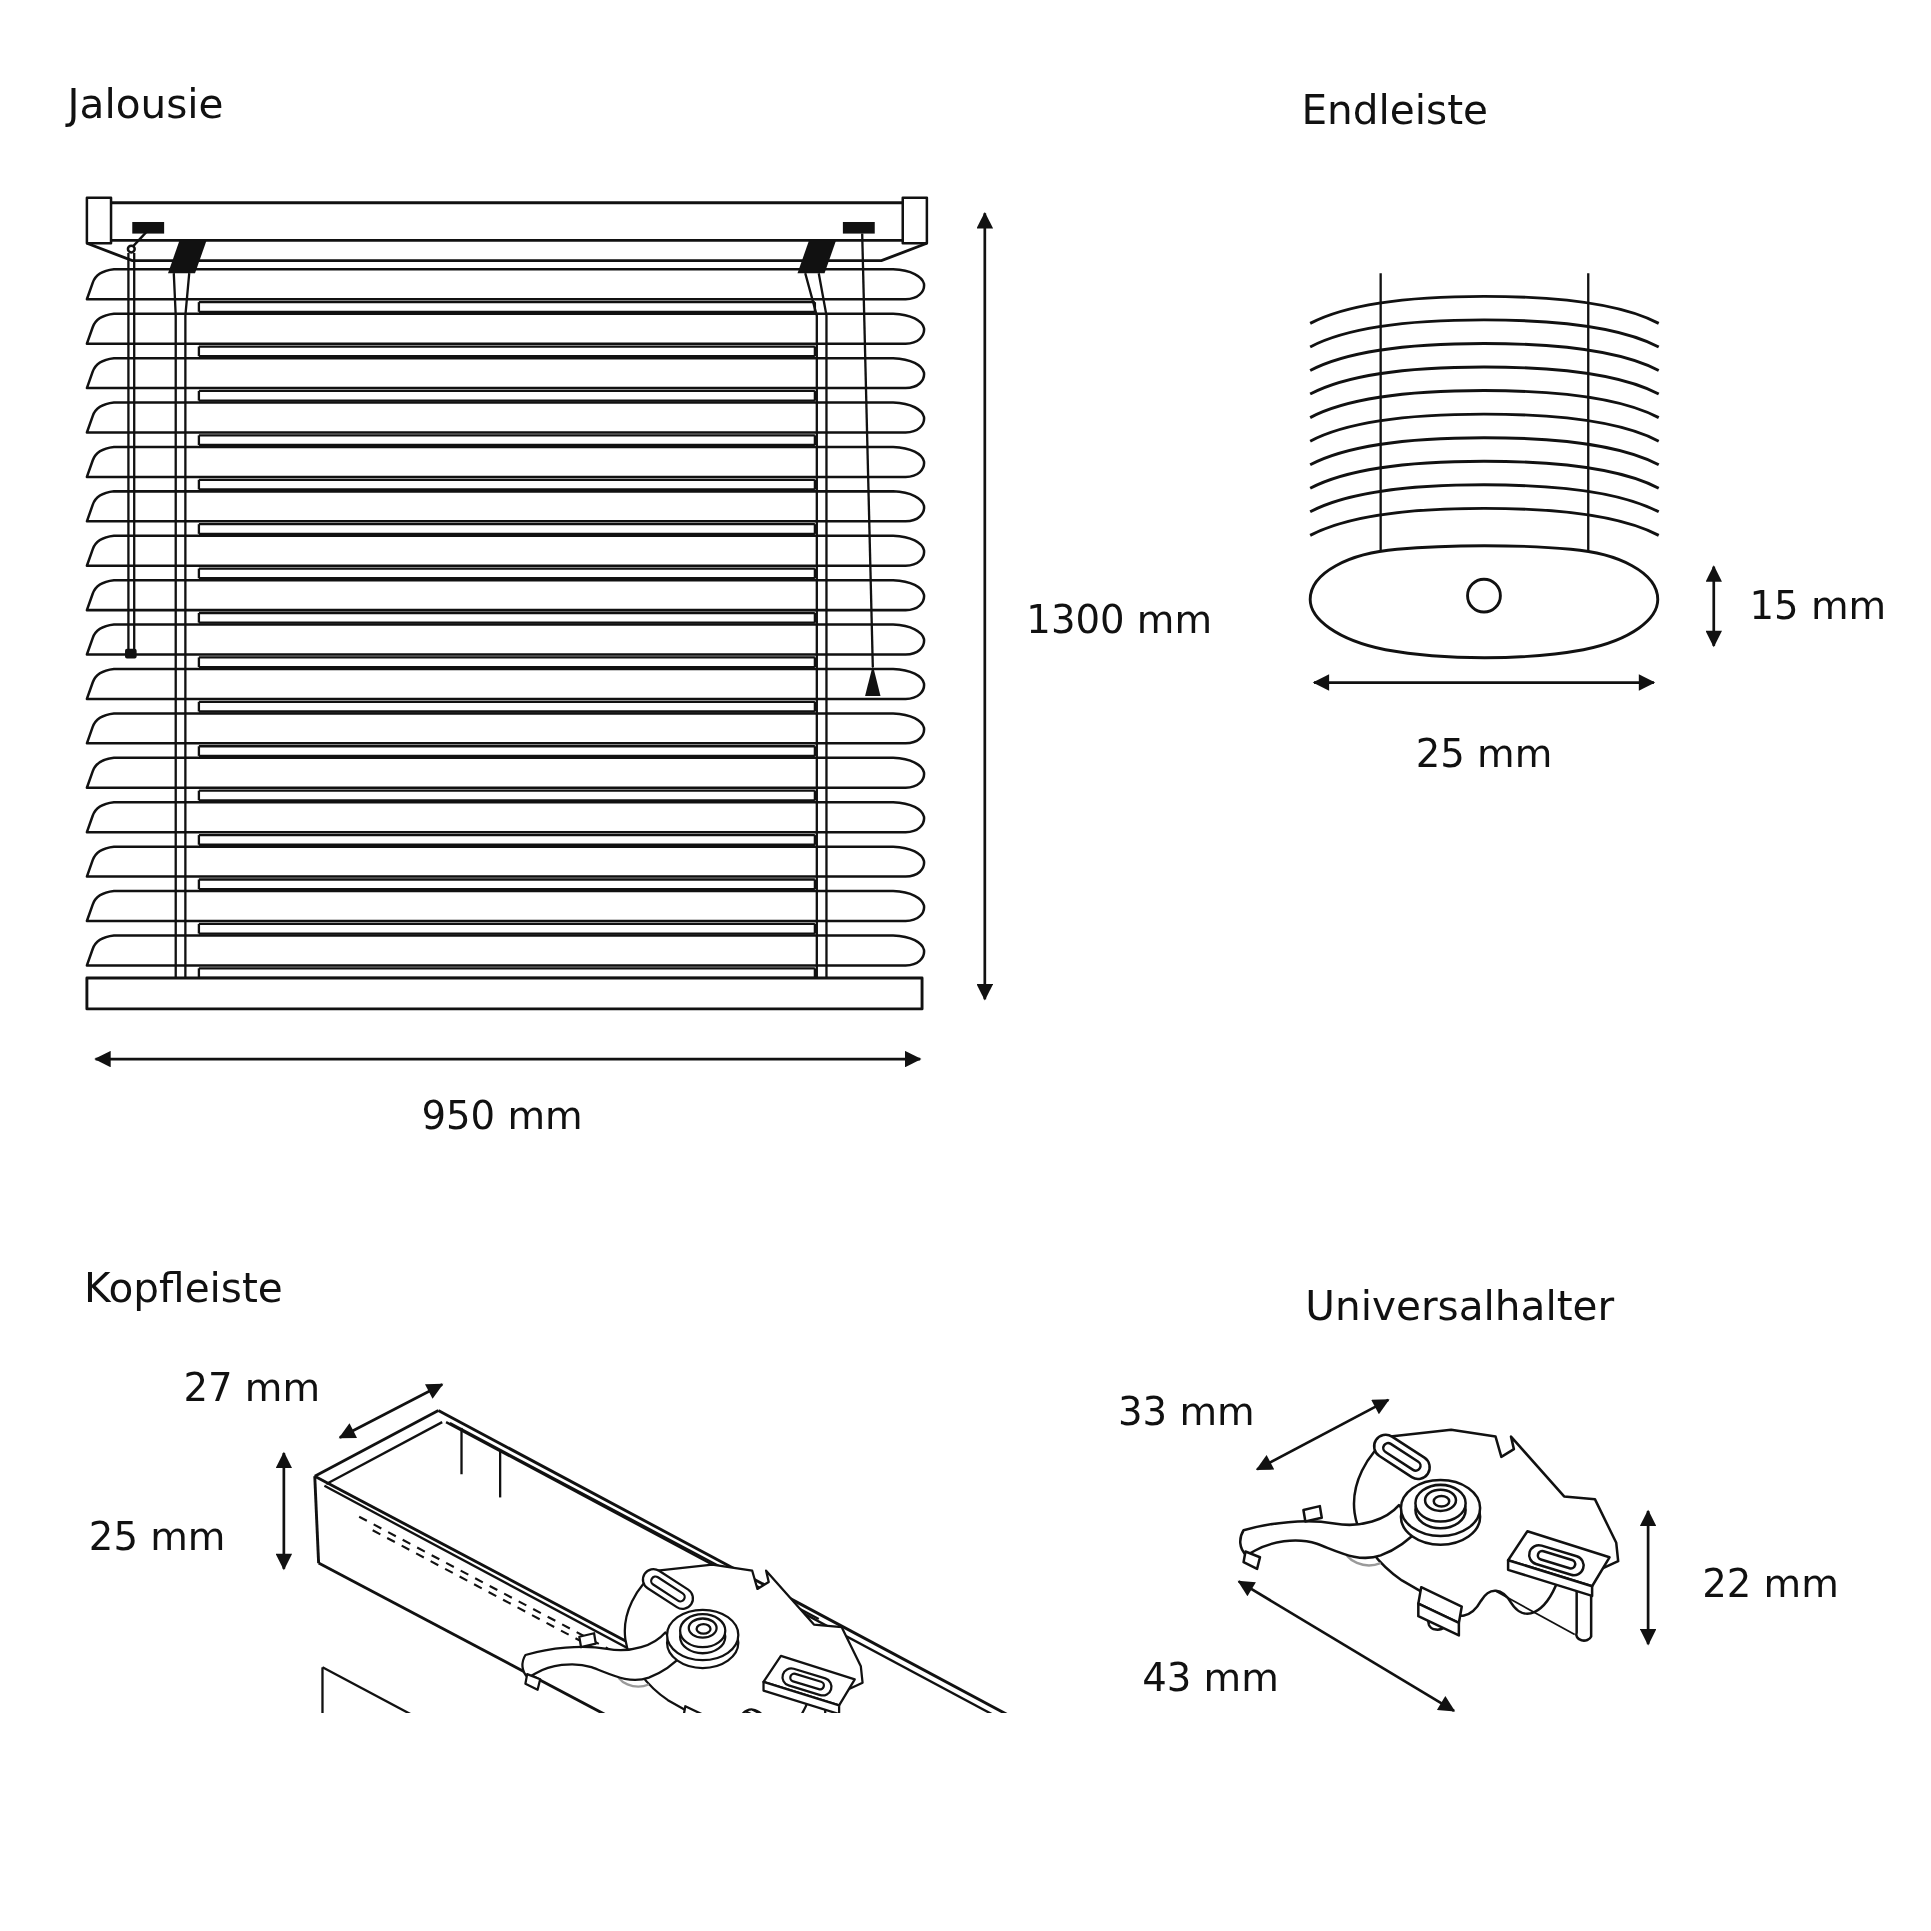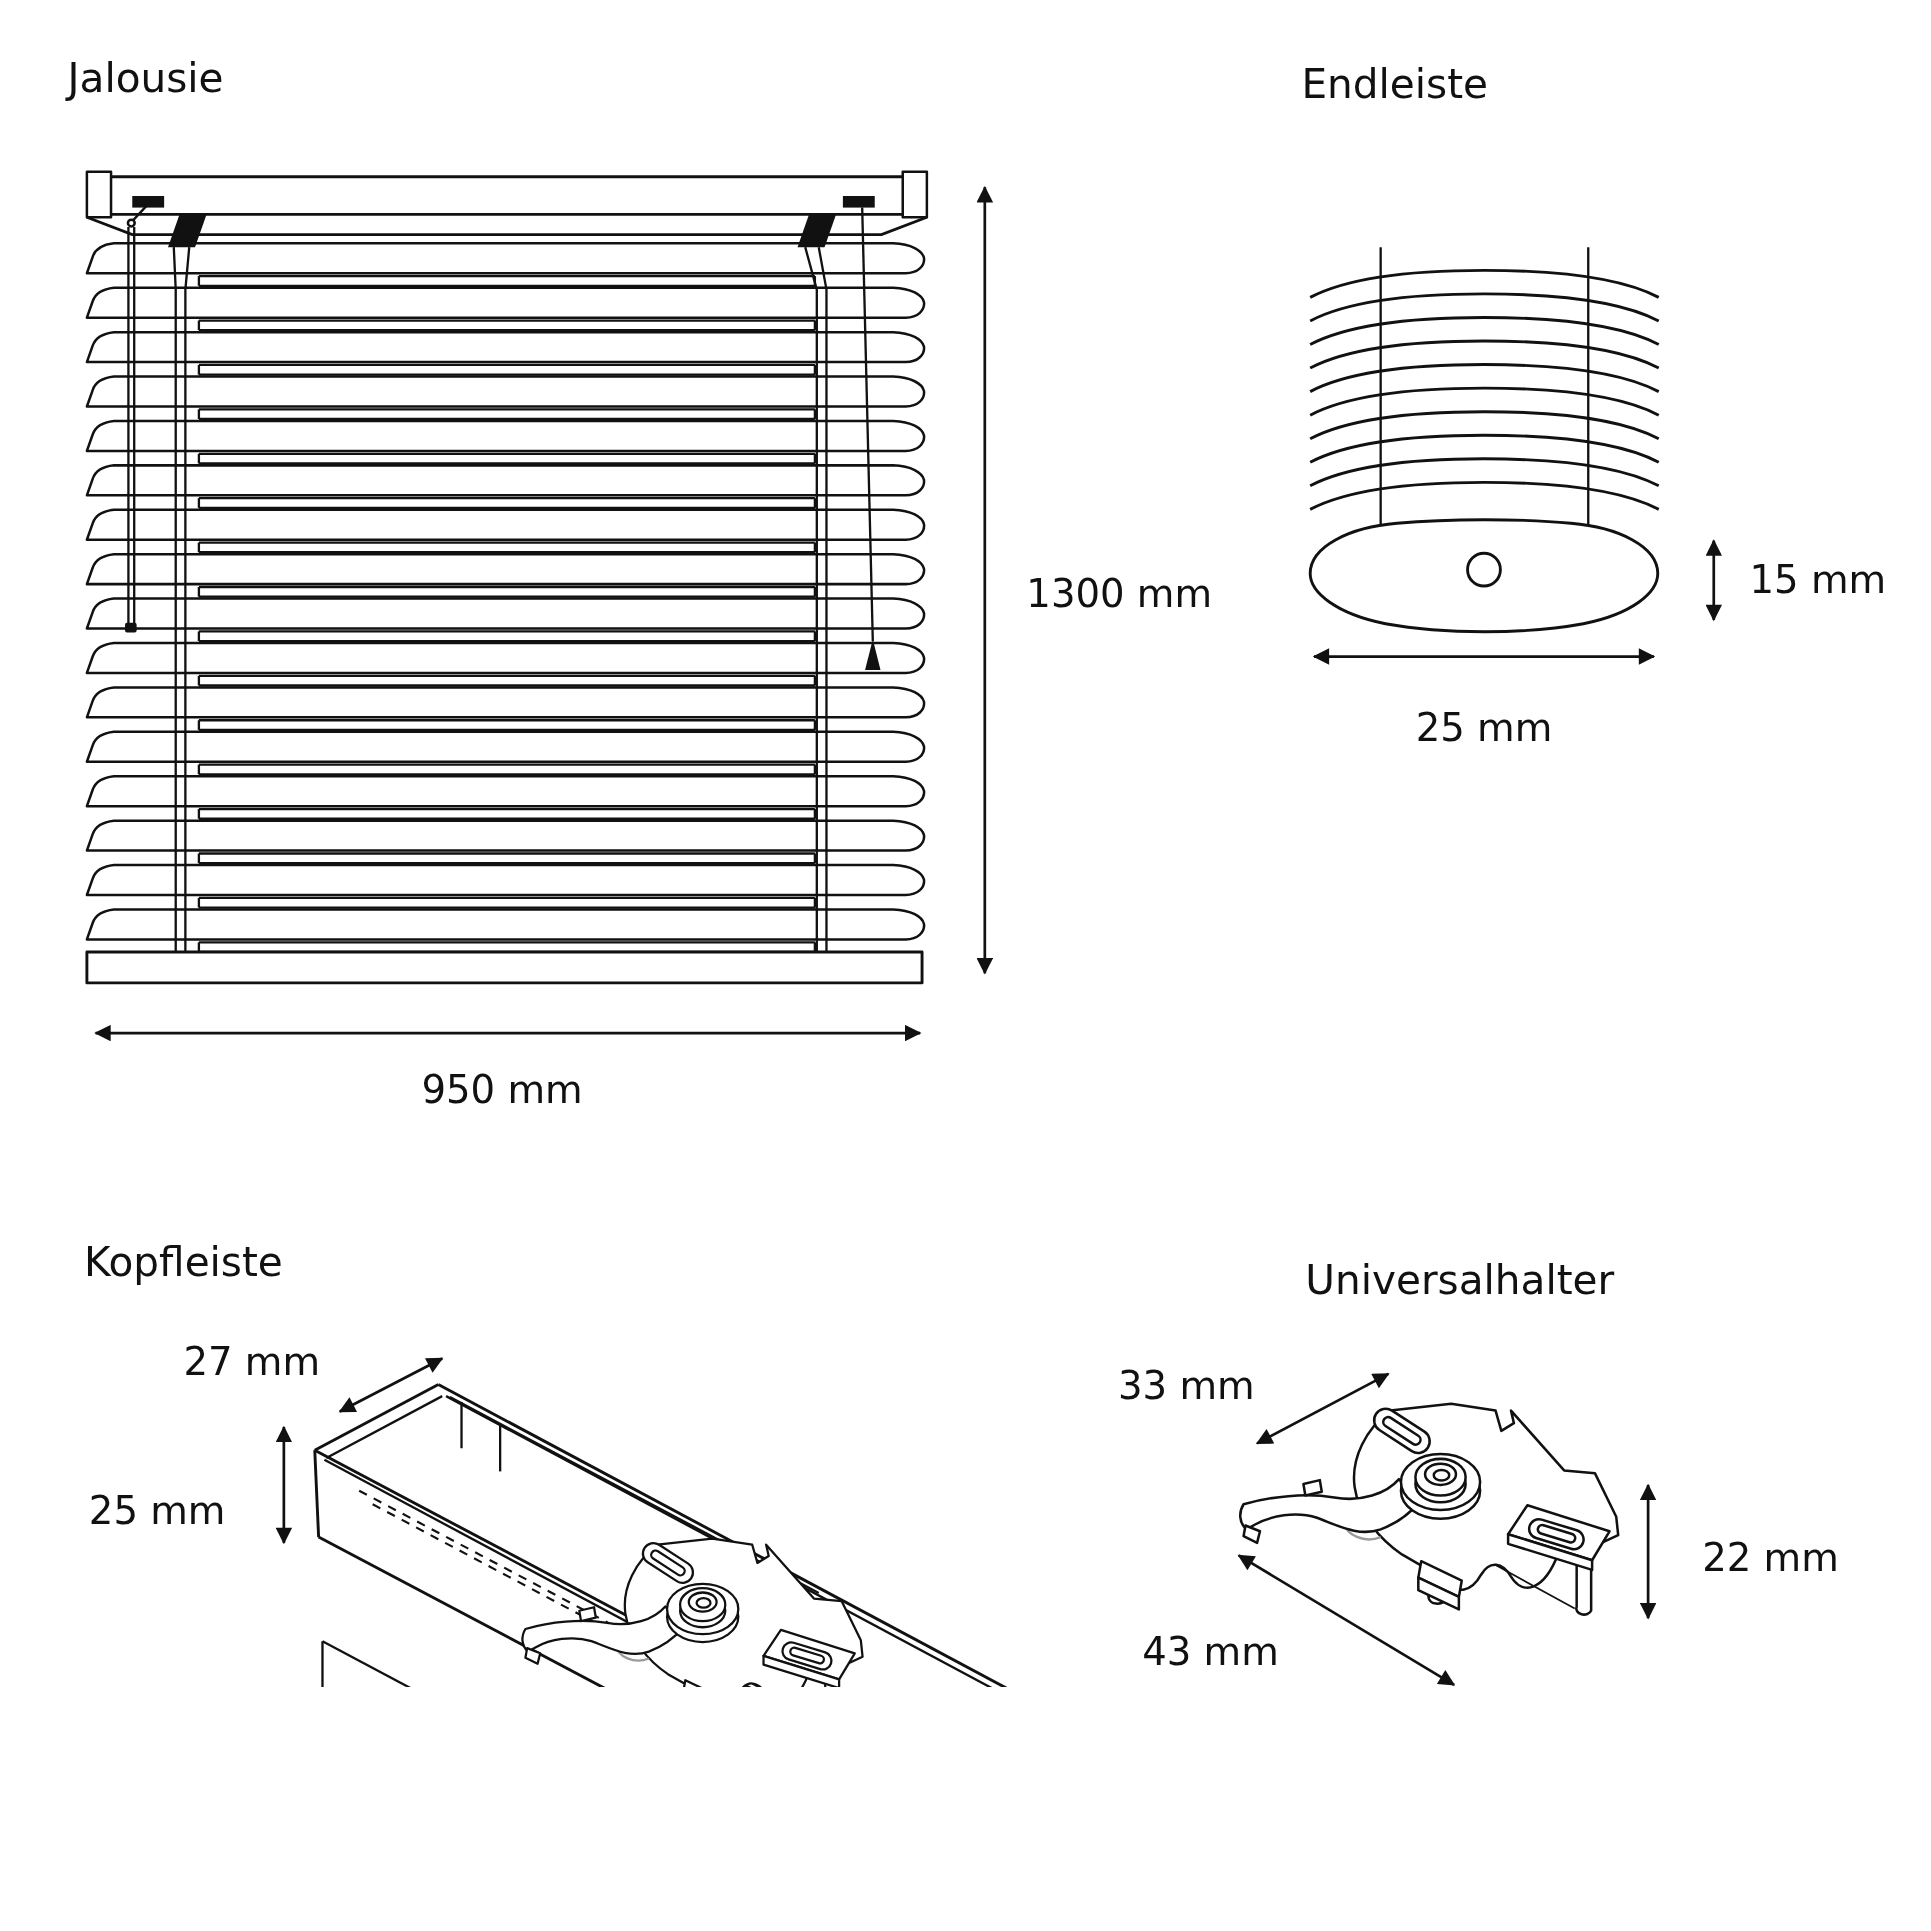--- a/index.html
+++ b/index.html
@@ -1,16 +1,16 @@
 <!DOCTYPE html>
 <html><head>
 <meta charset="utf-8">
 <style>
   html,body{margin:0;padding:0;background:#fff;}
-  #stage{position:relative;width:1931px;height:1687px;background:#fff;overflow:hidden;}
+  #stage{position:relative;width:1931px;height:1687px;background:#fff;overflow:hidden;margin-top:26px;}
   svg{display:block;}
   text{font-family:"DejaVu Sans","Liberation Sans",sans-serif;fill:#111;}
   .title{font-size:42px;}
   .dim{font-size:40px;}
   .ln{stroke:#111;fill:none;stroke-width:3;}
   .ln2{stroke:#111;fill:none;stroke-width:2.4;}
   .thin{stroke:#111;fill:none;stroke-width:1.8;}
   .wfill{fill:#fff;stroke:#111;stroke-width:2.6;stroke-linejoin:round;}
   .blackfill{fill:#111;stroke:none;}
   .grey{stroke:#9a9a9a;fill:none;stroke-width:2.6;}

